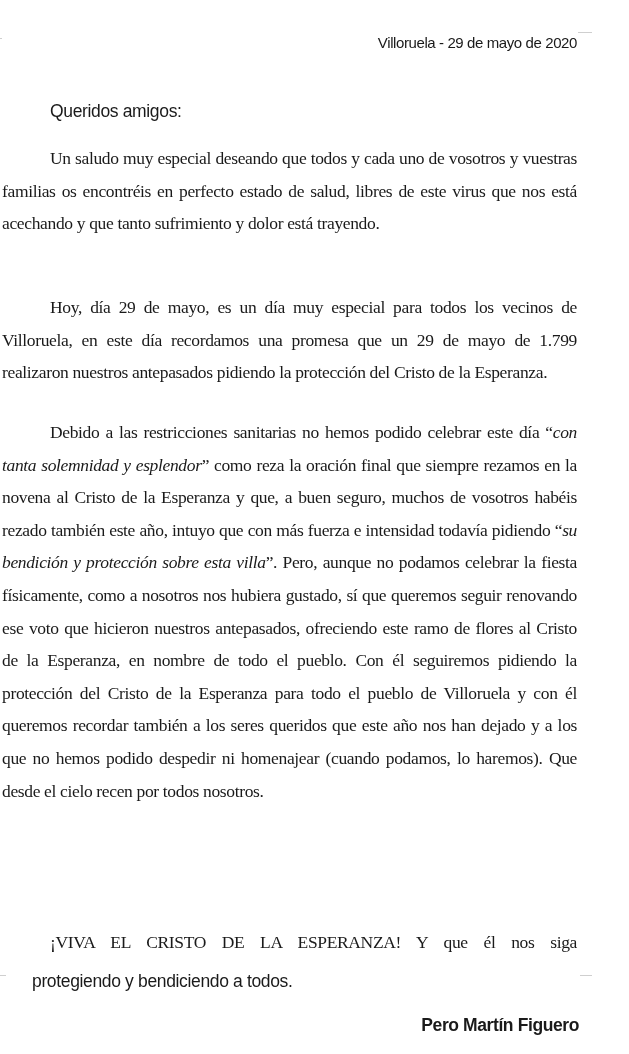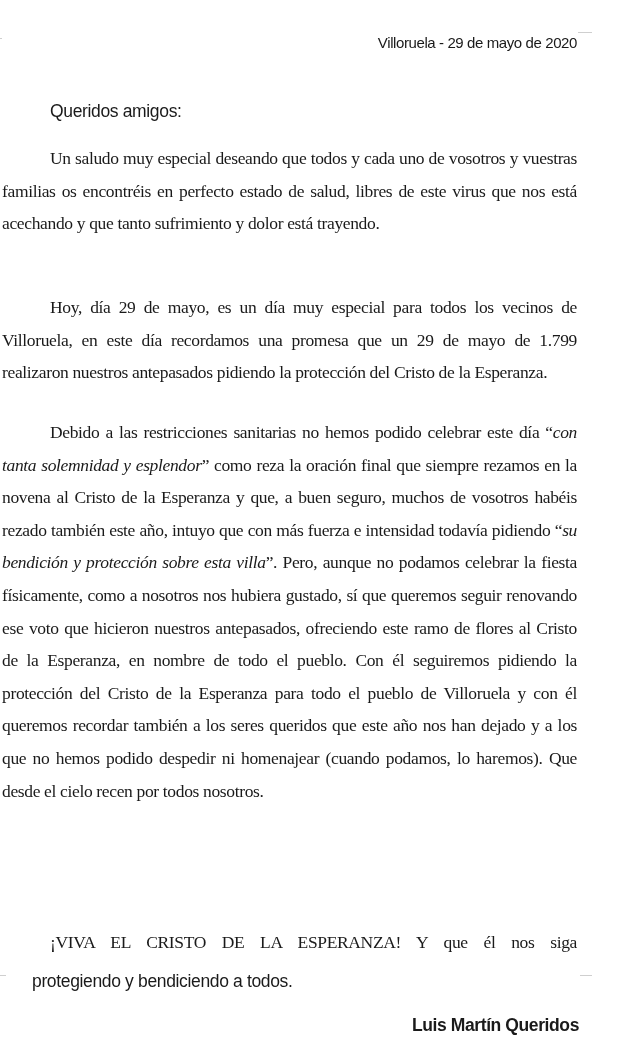--- a/index.html
+++ b/index.html
@@ -99,14 +99,14 @@
 
   <p class="para p3"><span>Debido a las restricciones sanitarias no hemos podido celebrar este día “</span><em>con tanta solemnidad y esplendor</em><span>” como reza la oración final que siempre rezamos en la novena al Cristo de la Esperanza y que, a buen seguro, muchos de vosotros habéis rezado también este año, intuyo que con más fuerza e intensidad todavía pidiendo “</span><em>su bendición y protección sobre esta villa</em><span>”. Pero, aunque no podamos celebrar la fiesta físicamente, como a nosotros nos hubiera gustado, sí que queremos seguir renovando ese voto que hicieron nuestros antepasados, ofreciendo este ramo de flores al Cristo de la Esperanza, en nombre de todo el pueblo. Con él seguiremos pidiendo la protección del Cristo de la Esperanza para todo el pueblo de Villoruela y con él queremos recordar también a los seres queridos que este año nos han dejado y a los que no hemos podido despedir ni homenajear (cuando podamos, lo haremos). Que desde el cielo recen por todos nosotros.</span></p>
 
   <p class="para p4">¡VIVA EL CRISTO DE LA ESPERANZA! Y que él nos siga</p>
 
   <div class="tick" style="left:0; top:975px; width:6px;"></div>
   <div class="tick" style="left:580px; top:975px; width:12px;"></div>
 
   <div class="p4-cont">protegiendo y bendiciendo a todos.</div>
 
-  <div class="signature">Luis Martín Queridos</div>
+  <div class="signature">Pero Martín Figuero</div>
 </div>
 
 </body></html>

